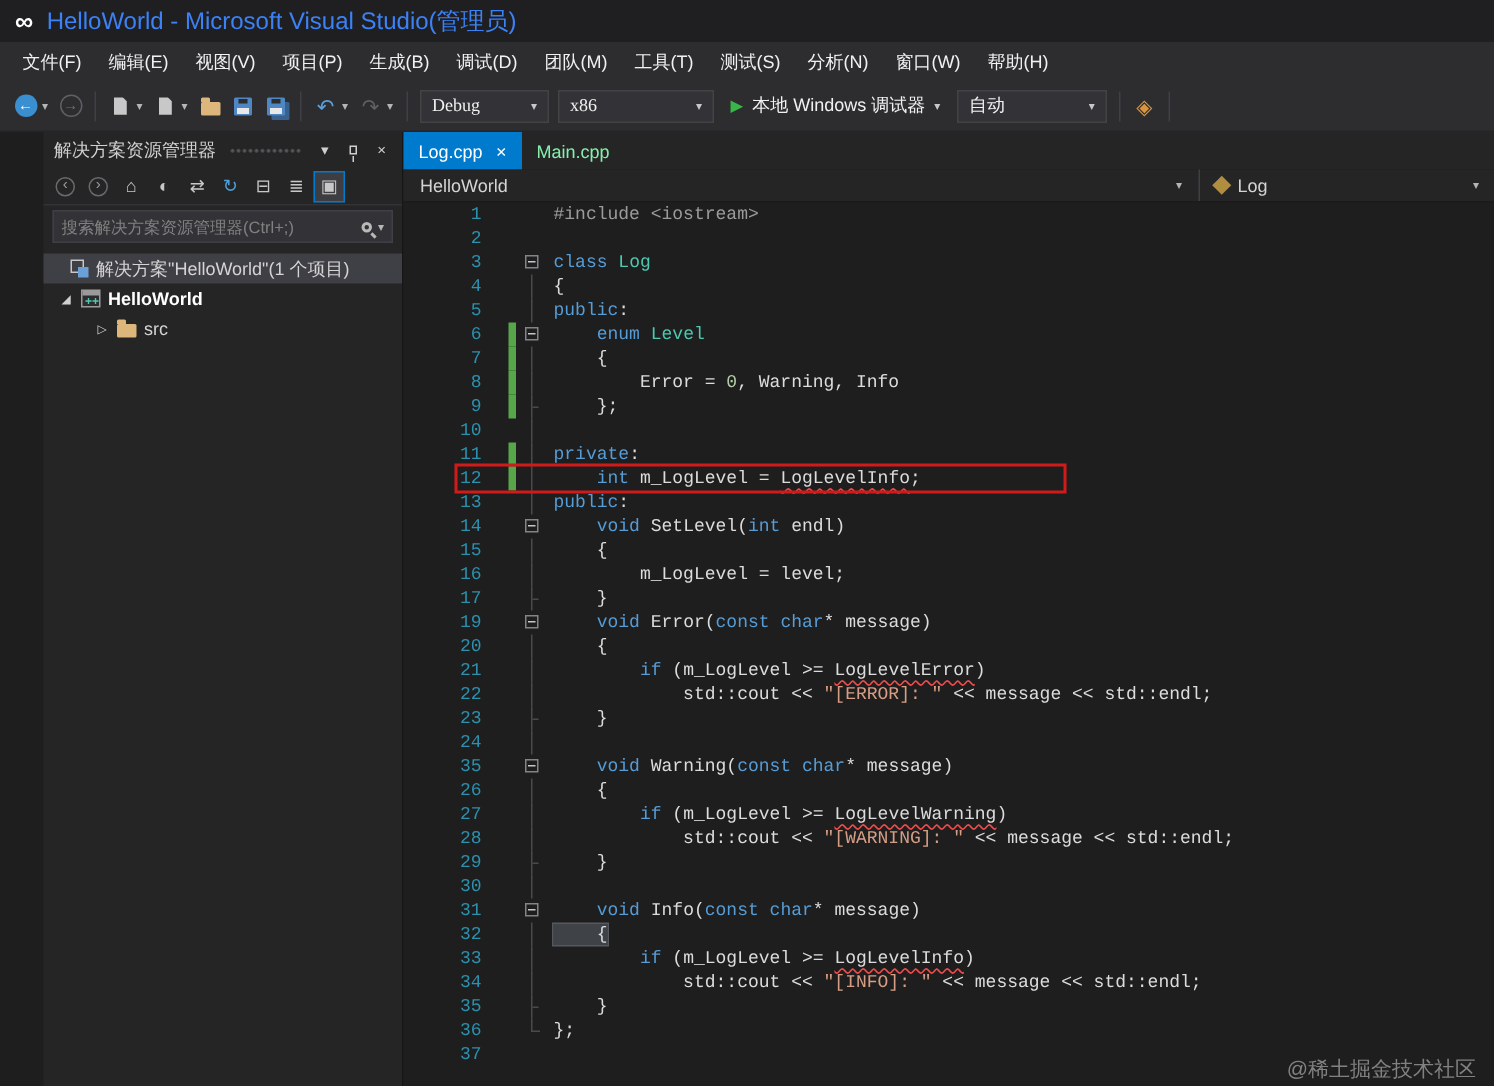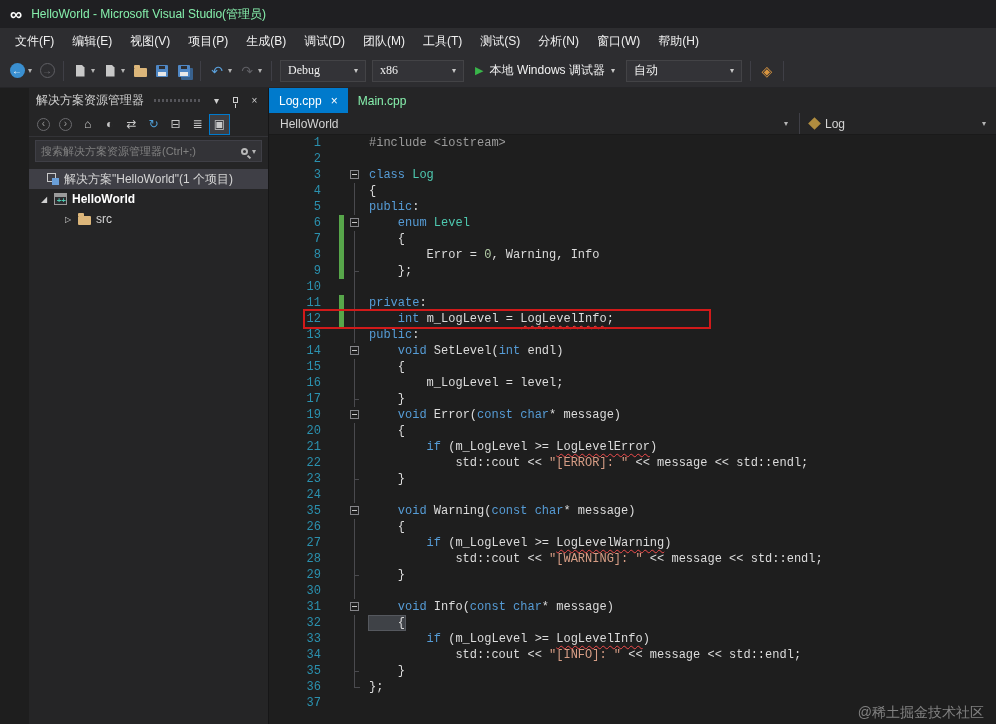--- a/index.html
+++ b/index.html
@@ -3,21 +3,21 @@
 <meta charset="utf-8">
 <style>
   *{box-sizing:border-box;margin:0;padding:0;}
   html,body{background:#111;}
   .app{width:996px;height:724px;position:relative;overflow:hidden;background:#1e1e1e;
        font-family:"Liberation Sans","DejaVu Sans",sans-serif;color:#ddd;user-select:none;}
 
   
   .titlebar{height:28px;display:flex;align-items:center;padding:0 10px;background:#1f1f22;}
   .vslogo{color:#fff;font-size:17px;font-weight:bold;margin-right:9px;line-height:1;}
-  .title-text{font-size:12px;color:#86efac;}
+  .title-text{font-size:16px;color:#3b82f6;}
   .menubar{height:26px;display:flex;align-items:center;background:#2d2d30;padding:0 6px;}
   .menu-item{padding:0 9px;font-size:12px;color:#f1f1f1;line-height:26px;}
   .toolbar{height:34px;background:#2d2d30;display:flex;align-items:center;padding:0 6px;
            border-bottom:1px solid #252528;}
   .tb-btn{display:flex;align-items:center;justify-content:center;width:22px;height:22px;flex:none;}
   .tb-caret{font-size:8px;color:#b5b5b5;margin-right:4px;flex:none;}
   .tb-sep{width:1px;height:20px;background:#3f3f46;margin:0 5px;flex:none;}
   .circ{width:15px;height:15px;border-radius:50%;display:flex;align-items:center;justify-content:center;font-size:10px;line-height:1;}
   .circ.blue{background:#3a8fd0;color:#fff;}
   .circ.dim{border:1px solid #5f5f64;color:#707076;}
@@ -26,21 +26,21 @@
   .doc-icon{width:9px;height:12px;background:#c8c8c8;clip-path:polygon(0 0,6px 0,9px 3px,9px 12px,0 12px);}
   .folder-icon{width:13px;height:9px;background:#dcb67a;border-radius:1px;position:relative;margin-top:3px;}
   .folder-icon::before{content:"";position:absolute;top:-3px;left:0;width:6px;height:3px;background:#dcb67a;border-radius:1px 1px 0 0;}
   .floppy-icon{width:12px;height:12px;background:#4f87c5;position:relative;border-radius:1px;}
   .floppy-icon::before{content:"";position:absolute;top:1px;left:3px;width:6px;height:3px;background:#2d2d30;}
   .floppy-icon::after{content:"";position:absolute;bottom:1px;left:2px;width:8px;height:4px;background:#e8e8e8;}
   .floppy-icon.all{box-shadow:3px 3px 0 0 #38618d;}
   .combo{height:22px;background:#333337;border:1px solid #434346;display:flex;align-items:center;
          padding:0 7px;font-size:12px;color:#f1f1f1;margin:0 3px;flex:none;font-family:Liberation Serif, serif;}
   .combo .caret{margin-left:auto;font-size:8px;color:#c8c8c8;padding-left:10px;}
-  .w-debug{width:86px;} .w-plat{width:92px;justify-content:center;} .w-auto{width:116px;}
+  .w-debug{width:86px;} .w-plat{width:104px;justify-content:center;} .w-auto{width:100px;}
   .run-btn{display:flex;align-items:center;gap:6px;padding:0 8px;font-size:12px;color:#f1f1f1;flex:none;}
   .run-btn .play{color:#39b54a;font-size:11px;}
   .run-btn .caret{font-size:8px;color:#c8c8c8;}
 
   
   .main{display:flex;height:636px;padding-left:29px;}
   .sidebar{width:240px;background:#252526;border-right:1px solid #161617;display:flex;flex-direction:column;flex:none;}
   .editor{flex:1;display:flex;flex-direction:column;background:#1e1e1e;min-width:0;}
 
   

